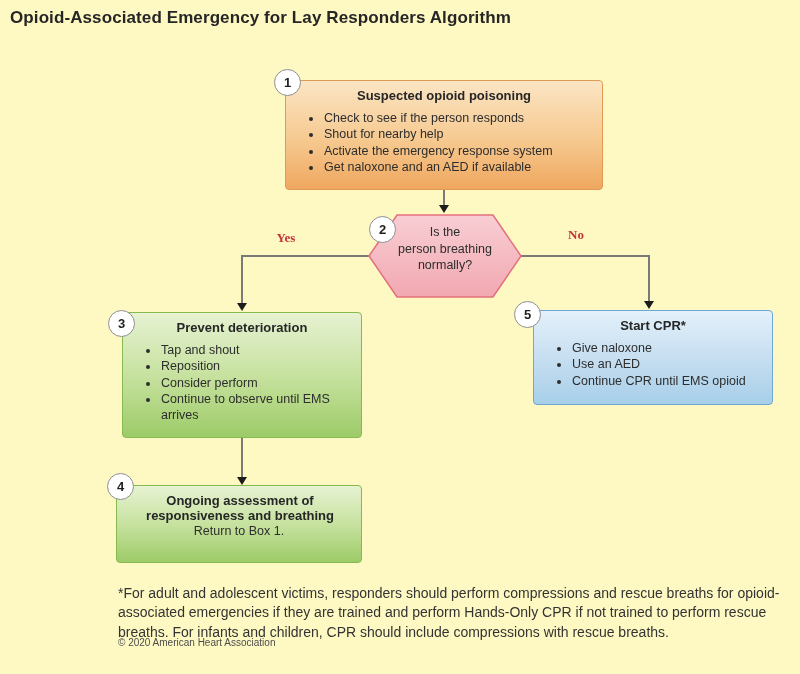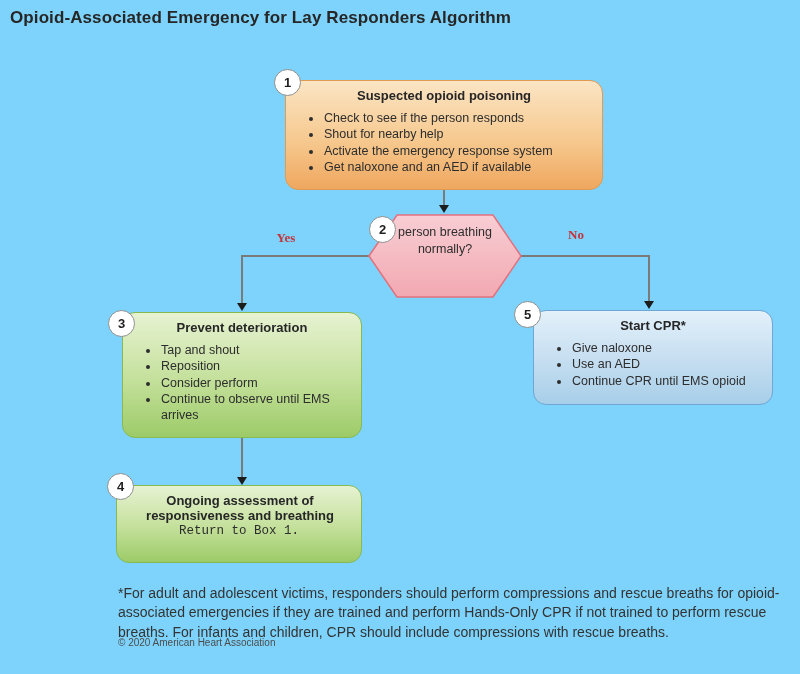--- a/index.html
+++ b/index.html
@@ -1,27 +1,27 @@
 <!DOCTYPE html>
 <html><head>
 <meta charset="utf-8">
 <style>
   * { margin:0; padding:0; box-sizing:border-box; }
   html,body { background:#ffffff; }
   body { font-family:"Liberation Sans", sans-serif; color:#2d2d2d; }
   .canvas {
-    position:relative; width:800px; height:674px; background:#7dd3fc; overflow:hidden;
+    position:relative; width:800px; height:674px; background:#fef9c3; overflow:hidden;
   }
   .page-title {
     position:absolute; left:10px; top:8px;
     font-size:17px; font-weight:bold; color:#262626; letter-spacing:0.1px;
   }
   
   .box {
-    position:absolute; border-radius:13px; padding:7px 10px 8px 10px;
+    position:absolute; border-radius:4px; padding:7px 10px 8px 10px;
   }
   .box-orange {
     left:285px; top:80px; width:318px; height:110px;
     background:linear-gradient(180deg,#fbe5c4 0%,#f6c98f 55%,#efa75f 100%);
     border:1px solid #e19a52;
   }
   .box-green-3 {
     left:122px; top:312px; width:240px; height:126px;
     background:linear-gradient(180deg,#e7f2d2 0%,#c3e09a 55%,#9dcb68 100%);
     border:1px solid #86ba50;
@@ -35,21 +35,21 @@
   .box-blue {
     left:533px; top:310px; width:240px; height:95px;
     background:linear-gradient(180deg,#e3f1fa 0%,#c4ddf0 55%,#a7cfe9 100%);
     border:1px solid #6fa6d4;
   }
   .box-title {
     font-size:13px; font-weight:bold; text-align:center; color:#262626; margin-bottom:2px;
   }
   .box ul { list-style:disc; margin:7px 0 0 0; padding-left:27px; }
   .box li { font-size:12.5px; line-height:1.3; color:#2d2d2d; padding-left:1px; }
-  .box4-sub { font-size:12.5px; color:#2d2d2d; margin-top:1px;font-family:Liberation Mono, monospace; }
+  .box4-sub { font-size:12.5px; color:#2d2d2d; margin-top:1px; }
   
   .hex-wrap { position:absolute; left:368px; top:214px; width:154px; height:84px; }
   .hex-text {
     position:absolute; left:368px; top:224px; width:154px;
     text-align:center; font-size:12.5px; line-height:1.32; color:#2d2d2d;
   }
   .hex-text span { display:block; }
   
   .num-circle {
     position:absolute; width:27px; height:27px; border-radius:50%;
@@ -125,20 +125,21 @@
       <defs>
         <linearGradient id="hexgrad" x1="0" y1="0" x2="0" y2="1">
           <stop offset="0%" stop-color="#f8ced4"></stop>
           <stop offset="100%" stop-color="#f2a8b1"></stop>
         </linearGradient>
       </defs>
       <polygon points="1,42 29,1 125,1 153,42 125,83 29,83" fill="url(#hexgrad)" stroke="#e3707c" stroke-width="1.5"></polygon>
     </svg>
   </div>
   <div class="hex-text">
+    <span>Is the</span>
     <span>person breathing</span>
     <span>normally?</span>
   </div>
   <div class="num-circle c2">
     <span>2</span>
   </div>
 
   <div class="box box-green-3">
     <div class="box-title">Prevent deterioration</div>
     <ul>

